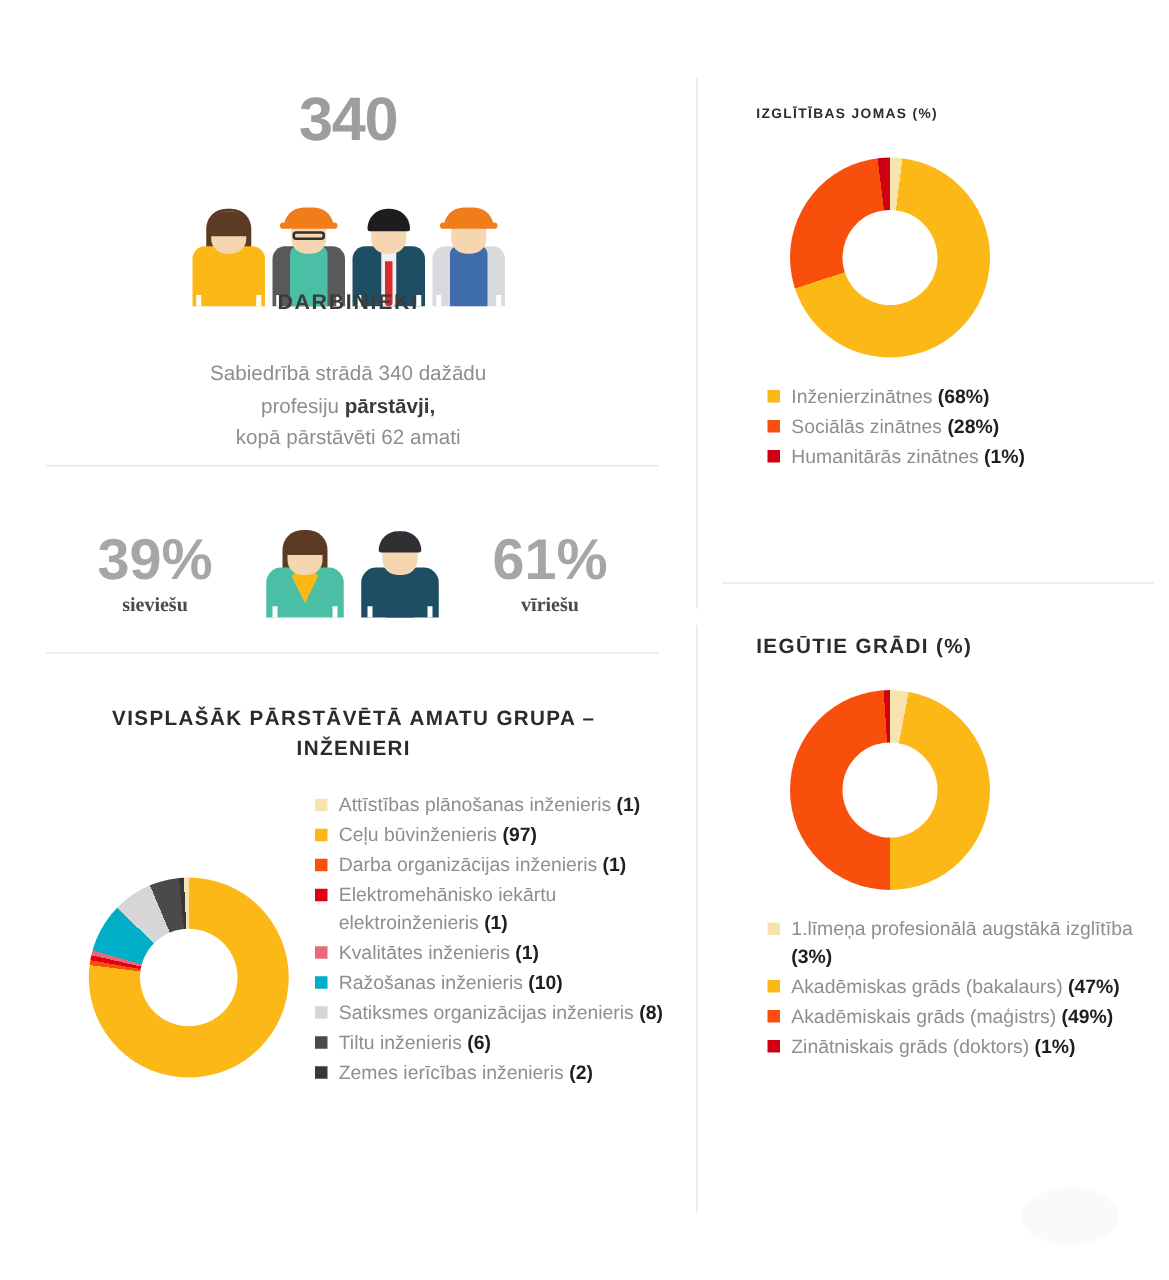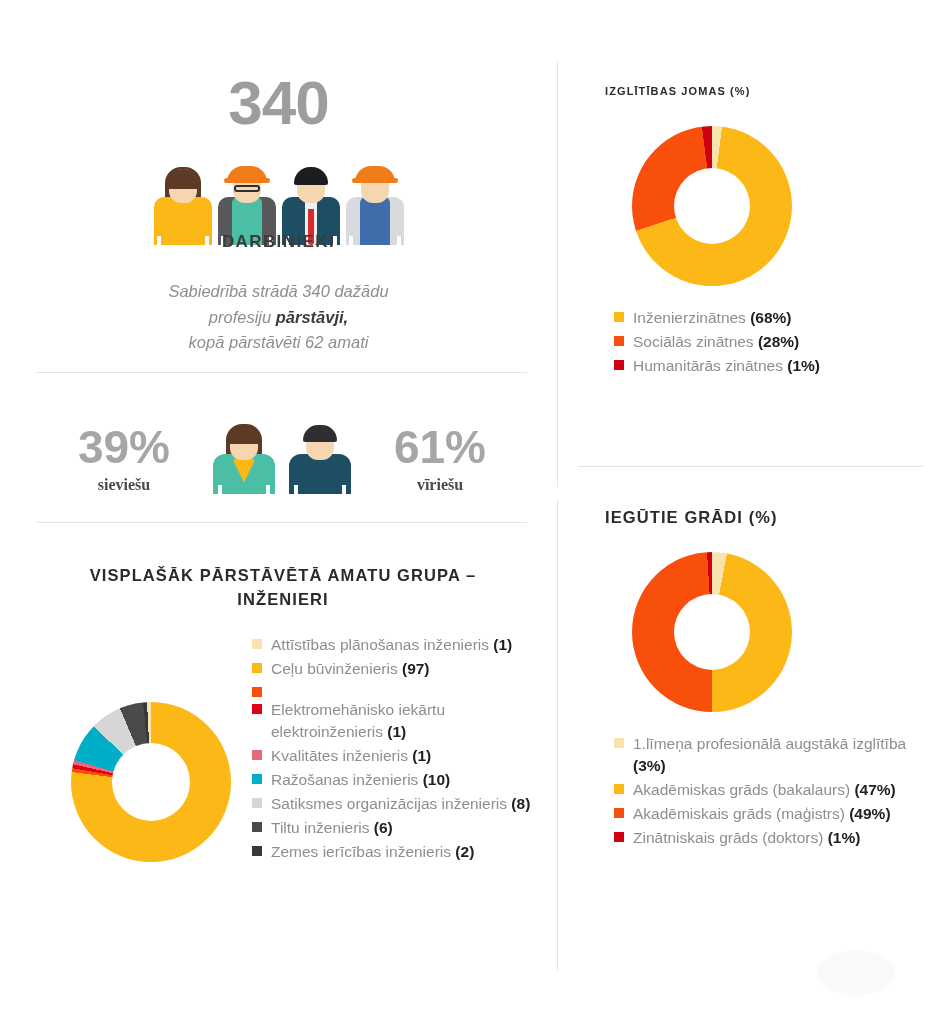--- a/index.html
+++ b/index.html
@@ -15,21 +15,21 @@
 
   
   .v-divider{position:absolute;width:1px;background:#e3e3e3;}
   .h-divider{position:absolute;height:1px;background:#e3e3e3;}
 
   
   .col-left{position:absolute;left:0;top:0;width:557px;height:1024px;}
   .col-right{position:absolute;left:558px;top:0;width:377px;height:1024px;}
 
   .big-number{
-    text-align:center;font-size:62px;font-weight:bold;color:#9d9d9d;
+    text-align:center;font-size:49px;font-weight:bold;color:#9d9d9d;
     letter-spacing:-1px;line-height:1;
   }
   .sect-label{
     text-align:center;font-size:17px;font-weight:bold;color:#3b3b3b;
     letter-spacing:1.4px;
   }
   .blurb{
     text-align:center;font-size:16.5px;line-height:1.55;color:#8e8e8e;
   }
   .blurb b{color:#3b3b3b;font-weight:bold;}
@@ -121,21 +121,21 @@
         <div class="cuff" style="left:3px;"></div>
           <div class="cuff" style="right:3px;"></div>
         <div class="p-head"></div>
         <div class="p-hat" style="left:9px;bottom:63px;width:40px;height:16px;background:#f07d1a;border-radius:18px 18px 0 0;"></div>
         <div class="p-hat" style="left:6px;bottom:62px;width:46px;height:5px;background:#f07d1a;border-radius:3px;"></div>
       </div>
     </div>
 
     <div class="sect-label" style="position:absolute;left:0;top:232px;width:557px;">DARBINIEKI</div>
 
-    <div style="position:absolute;left:0;top:279px;width:557px;font-style:italic;">
+    <div style="position:absolute;left:0;top:287px;width:557px;">
       <div class="blurb"><span>Sabiedrībā strādā 340 dažādu</span></div>
       <div class="blurb"><span>profesiju </span><b>pārstāvji,</b></div>
       <div class="blurb"><span>kopā pārstāvēti 62 amati</span></div>
     </div>
 
     <div class="h-divider" style="left:37px;top:372px;width:490px;"></div>
 
     <div class="gender-row" style="position:absolute;left:37px;top:408px;width:490px;">
       <div style="width:150px;">
         <div class="pct">39%</div>
@@ -189,20 +189,21 @@
         <div class="legend-item">
           <span class="sw" style="background: rgb(247, 227, 174);"></span>
           <span class="legend-text">Attīstības plānošanas inženieris <b>(1)</b></span>
         </div>
         <div class="legend-item">
           <span class="sw" style="background: rgb(251, 184, 22);"></span>
           <span class="legend-text">Ceļu būvinženieris <b>(97)</b></span>
         </div>
         <div class="legend-item">
           <span class="sw" style="background: rgb(248, 80, 12);"></span>
+          <span class="legend-text">Darba organizācijas inženieris <b>(1)</b></span>
         </div>
         <div class="legend-item">
           <span class="sw" style="background: rgb(224, 0, 22);"></span>
           <span class="legend-text">Elektromehānisko iekārtu elektroinženieris <b>(1)</b></span>
         </div>
         <div class="legend-item">
           <span class="sw" style="background: rgb(232, 105, 122);"></span>
           <span class="legend-text">Kvalitātes inženieris <b>(1)</b></span>
         </div>
         <div class="legend-item">

